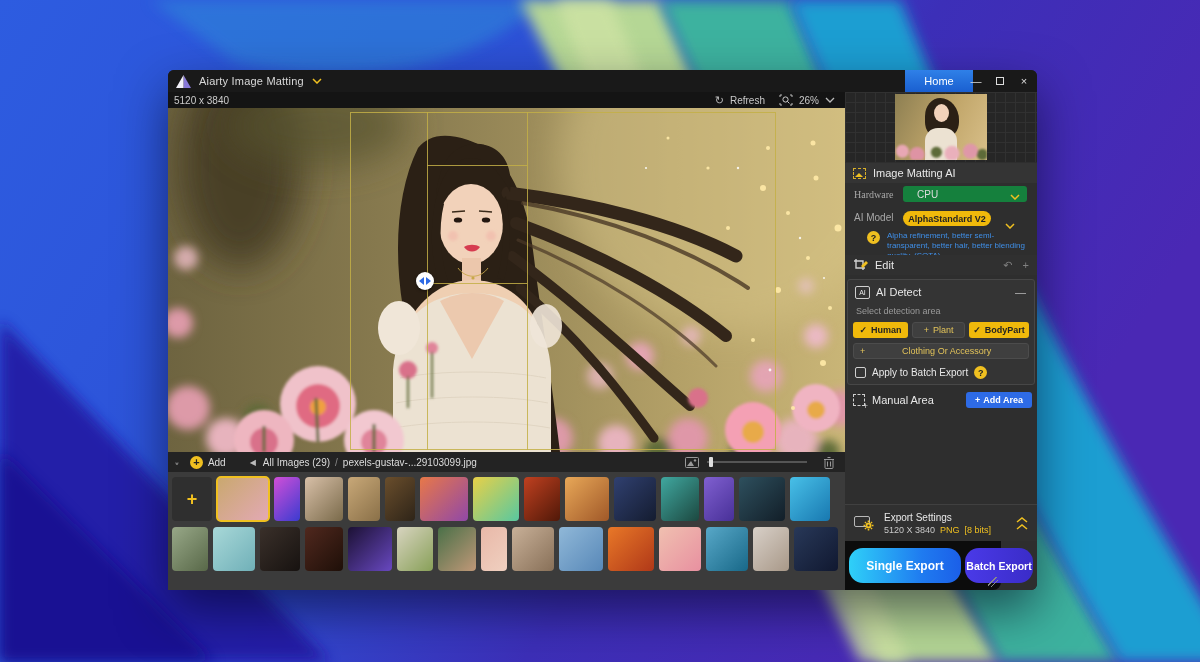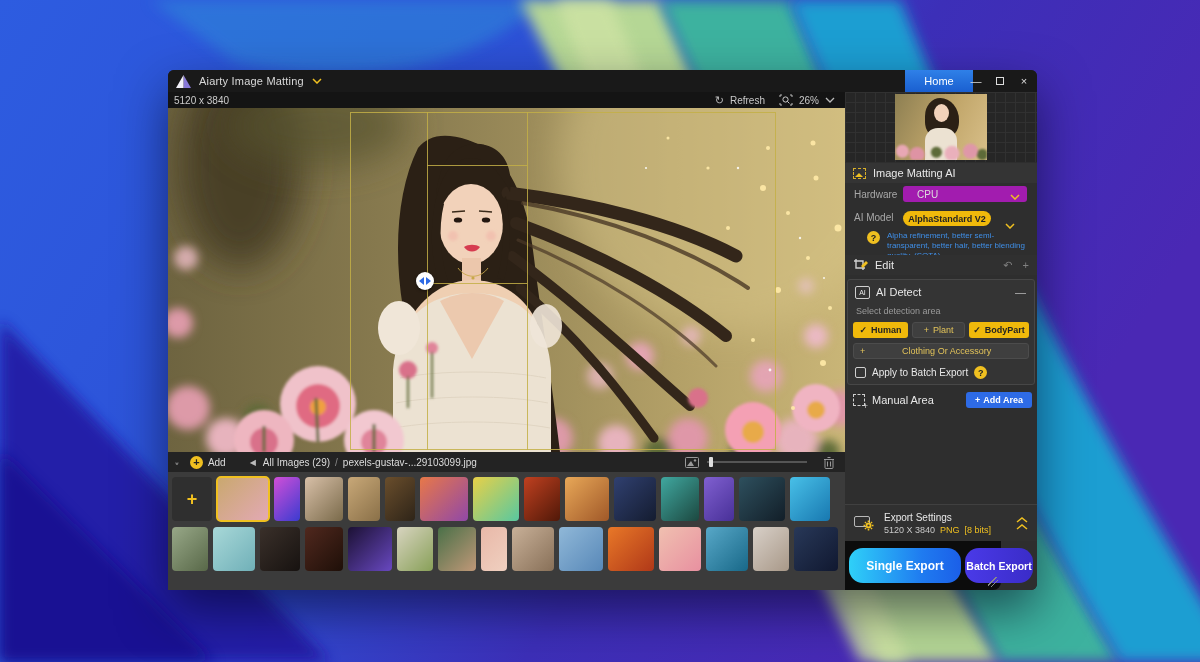--- a/index.html
+++ b/index.html
@@ -77,21 +77,21 @@
                        radial-gradient(circle at 82% 60%,#df97a8 0 7px,transparent 8px),
                        radial-gradient(circle at 95% 75%,#5d6a38 0 5px,transparent 6px); }
 
   .sec-head { position:absolute; left:0; top:71px; width:192px; height:20px; background:#343434;
               display:flex; align-items:center; color:#e8e8e8; font-size:11px; }
   .mi-icon { width:13px; height:11px; border:1px dashed #d8b02a; margin:0 7px 0 8px; position:relative; }
   .mi-icon::after { content:""; position:absolute; left:1px; bottom:1px; width:0; height:0;
                     border-left:4px solid transparent; border-right:4px solid transparent; border-bottom:4px solid #f0c020; }
   .row-label { position:absolute; color:#a8a8a8; font-size:10px; }
   .hw-row { top:97px; } .mdl-row { top:120px; }
-  .select-box { position:absolute; left:58px; width:124px; height:16px; background:#a21caf; border-radius:3px;
+  .select-box { position:absolute; left:58px; width:124px; height:16px; background:#15803d; border-radius:3px;
                 color:#ddd; font-size:10px; display:flex; align-items:center; padding-left:14px; }
   .sel-chev { position:absolute; right:7px; top:5px; }
   .model-pill { position:absolute; left:58px; top:119px; width:88px; height:15px; background:#f0b90b; border-radius:8px;
                 color:#222; font-size:9px; font-weight:bold; display:flex; align-items:center; justify-content:center; }
   .mdl-chev { position:absolute; left:160px; top:123px; }
   .q-badge { width:13px; height:13px; border-radius:50%; background:#f0c020; color:#222; font-size:9px; font-weight:bold;
              display:flex; align-items:center; justify-content:center; flex:0 0 auto; }
   .hint-row { position:absolute; left:22px; top:139px; width:165px; display:flex; gap:7px; }
   .hint-text { color:#3f8fe8; font-size:8px; line-height:10px; }
 
@@ -438,21 +438,21 @@
           <div class="pv-dress"></div>
           <div class="pv-flowers"></div>
         </div>
       </div>
 
       <div class="sec-head">
         <span class="mi-icon"></span>
         <span>Image Matting AI</span>
       </div>
 
-      <span class="row-label hw-row" style="left:9px;">Hardware</span>
+      <span class="row-label hw-row" style="left:9px;font-family:Liberation Serif, serif;">Hardware</span>
       <div class="select-box" style="top:94px;">
         <span>CPU</span>
         <span class="sel-chev">
           <svg width="10" height="6">
               <polyline points="1,1 5,5 9,1" stroke="#f0c020" stroke-width="1.5" fill="none"></polyline>
             </svg>
         </span>
       </div>
 
       <span class="row-label mdl-row" style="left:9px;">AI Model</span>

